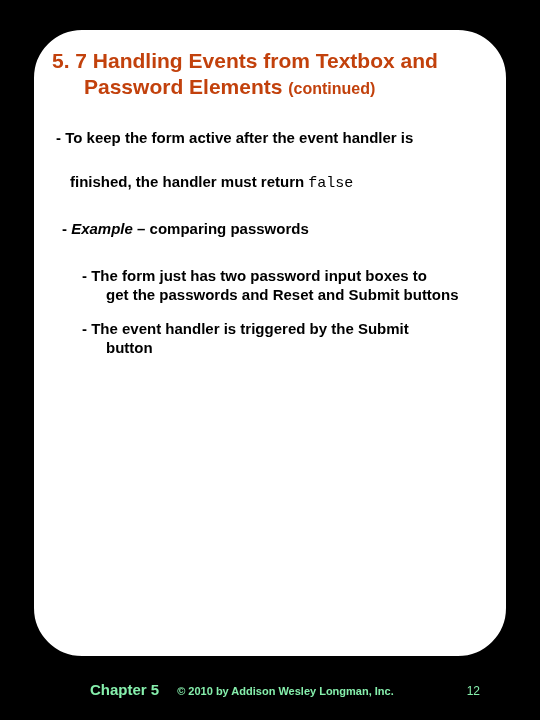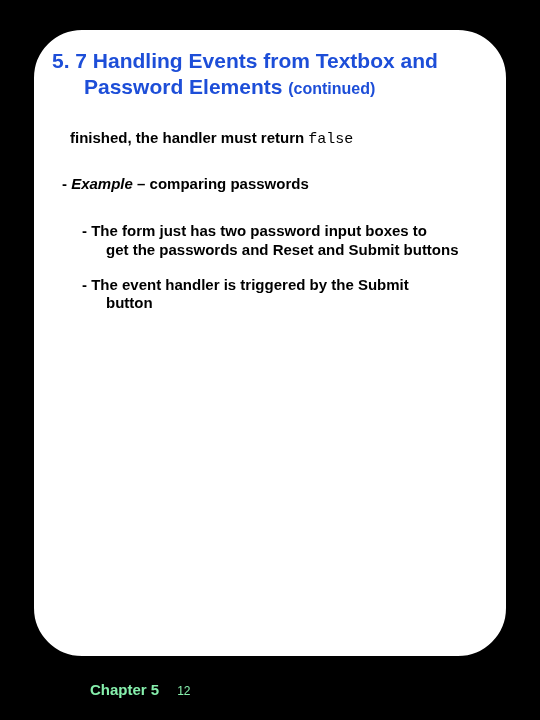--- a/index.html
+++ b/index.html
@@ -18,21 +18,21 @@
     height: 630px;
     background: #fff;
     border: 2px solid #000;
     border-radius: 50px;
     padding: 18px 18px 18px 18px;
   }
   .heading {
     font-size: 21px;
     font-weight: bold;
     line-height: 1.25;
-    color: #1d4ed8;
+    color: #c2410c;
     margin-bottom: 28px;
   }
   .heading-main { display: inline; }
   .heading-cont { font-size: 16px; font-weight: bold; }
   .indent-title { padding-left: 32px; display: block; }
   .body {
     font-size: 15px;
     font-weight: bold;
     color: #000;
     line-height: 1.25;
@@ -64,20 +64,21 @@
 <div class="slide">
   <div class="heading">
     <span>5. 7 Handling Events from Textbox and</span>
     <span class="indent-title">
       <span class="heading-main">Password Elements </span><span class="heading-cont">(continued)</span>
     </span>
   </div>
 
   <div class="body">
     <div class="entry1">
+      <span>- To keep the form active after the event handler is</span>
       <span class="cont">
         <span>finished, the handler must return </span><span class="code">false</span>
       </span>
     </div>
 
     <div class="entry2">
       <span>- </span><span class="em">Example</span><span> – comparing passwords</span>
     </div>
 
     <div class="entry3">
@@ -87,14 +88,15 @@
 
     <div class="entry3">
       <span>- The event handler is triggered by the Submit</span>
       <span class="cont">button</span>
     </div>
   </div>
 </div>
 
 <div class="footer">
   <span class="foot-chapter">Chapter 5</span>
+  <span class="foot-copy">© 2010 by Addison Wesley Longman, Inc.</span>
   <span class="foot-page">12</span>
 </div>
 
 </body></html>

